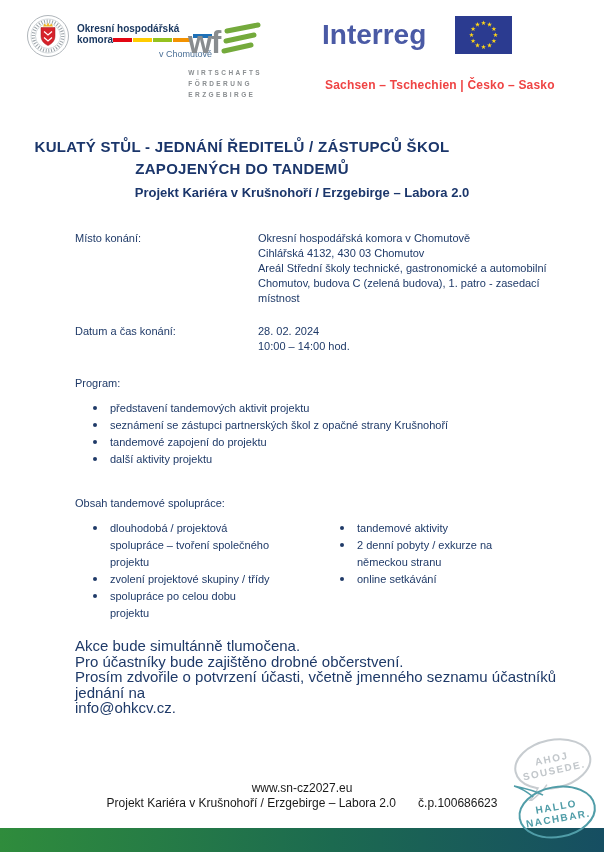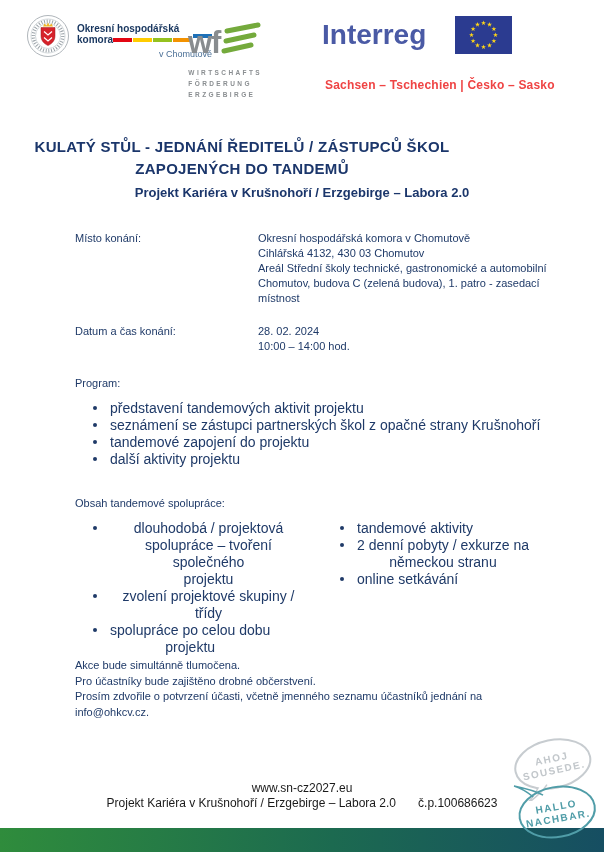--- a/index.html
+++ b/index.html
@@ -45,30 +45,30 @@
   .drow{display:flex;gap:40px;}
   .drow + .drow{margin-top:18px;}
   .dlbl{flex:0 0 143px;}
   .dval{flex:1;}
 
   .program{left:75px;top:376px;width:485px;}
   .sec-label{font-size:11px;line-height:15px;margin-bottom:9px;}
   .li{display:flex;}
   .dot{flex:0 0 4px;width:4px;height:4px;border-radius:50%;background:#1f3a68;
        margin:6px 13px 0 18px;}
-  .li-text{font-size:14px;line-height:17px;text-align:center;}
+  .li-text{font-size:11px;line-height:17px;}
   .ln{display:block;}
 
   .obsah{left:75px;top:496px;width:500px;}
   .cols{display:flex;}
   .colL{width:232px;}
   .colR{margin-left:33px;width:210px;}
   .colR .dot{margin-left:0;}
 
-  .notes{left:75px;top:658px;width:485px;font-size:11px;line-height:15.5px;}
+  .notes{left:75px;top:638px;width:485px;font-size:15px;line-height:15.5px;}
 
   
   .footer{left:0;top:781px;width:604px;text-align:center;color:#1a1a1a;
           font-size:12px;line-height:15px;}
   .footer .num{margin-left:22px;}
 
   .bar{left:0;bottom:0;width:604px;height:24px;z-index:1;
        background:linear-gradient(90deg,#2f8c3c 0%,#1c6a50 55%,#164e62 100%);}
 
   .stamp1{left:506px;top:735px;z-index:2;line-height:0;}

